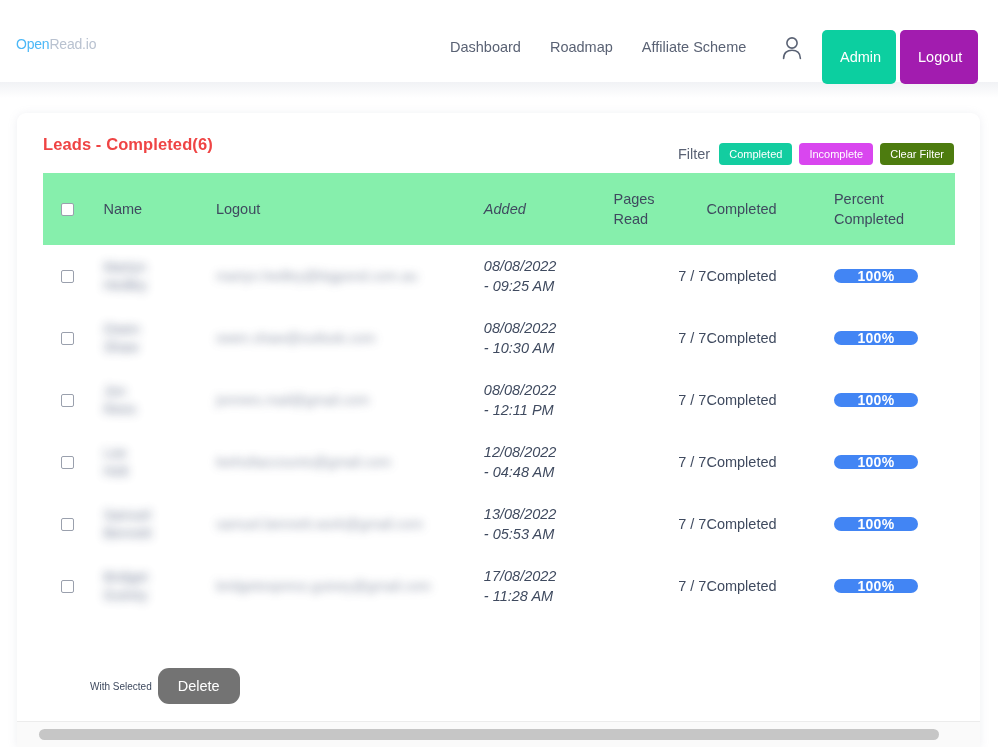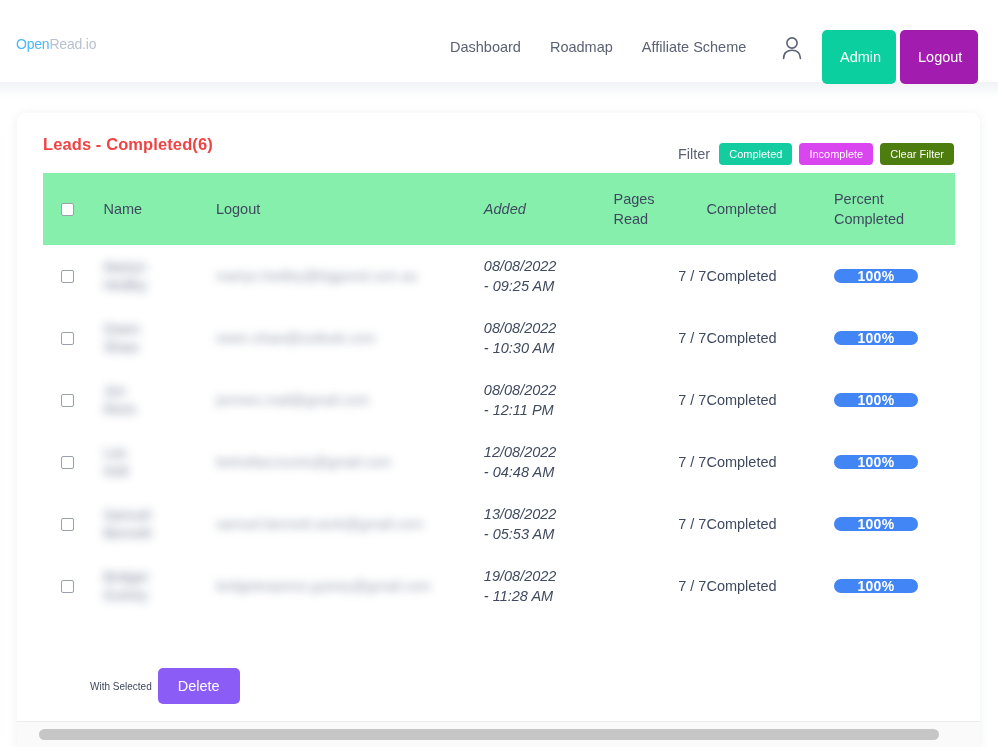--- a/index.html
+++ b/index.html
@@ -244,22 +244,22 @@
     gap: 6px;
   }
   .bulk-label {
     font-size: 10px;
     color: #3f4a5f;
   }
   .btn-delete {
     height: 36px;
     padding: 0 20px;
     border: none;
-    border-radius: 5px;
-    background: #8b5cf6;
+    border-radius: 11px;
+    background: #737373;
     color: #ffffff;
     font-size: 14.5px;
     font-family: "Liberation Sans", sans-serif;
     cursor: pointer;
   }
 
   
   .hscroll-track {
     position: absolute;
     left: 0;
@@ -452,21 +452,21 @@
           <td class="col-check">
             <span class="cb"></span>
           </td>
           <td class="col-name">
             <span class="blur-name"><span>Bridget</span><br><span>Guiney</span></span>
           </td>
           <td class="col-email">
             <span class="blur-email">bridgetexpress.guiney@gmail.com</span>
           </td>
           <td class="col-added date-cell">
-            <span>19/08/2022</span><br>
+            <span>17/08/2022</span><br>
             <span>- 11:28 AM</span>
           </td>
           <td class="col-pages">7 / 7</td>
           <td class="col-status">Completed</td>
           <td class="col-percent">
             <span class="pct-badge">100%</span>
           </td>
         </tr>
 
       </tbody>

